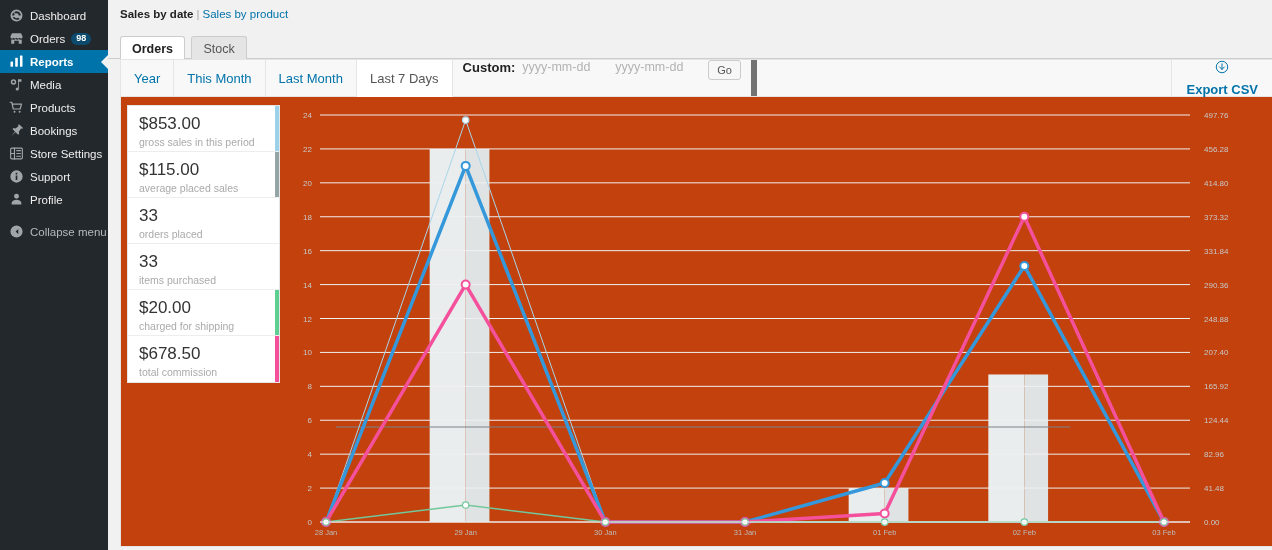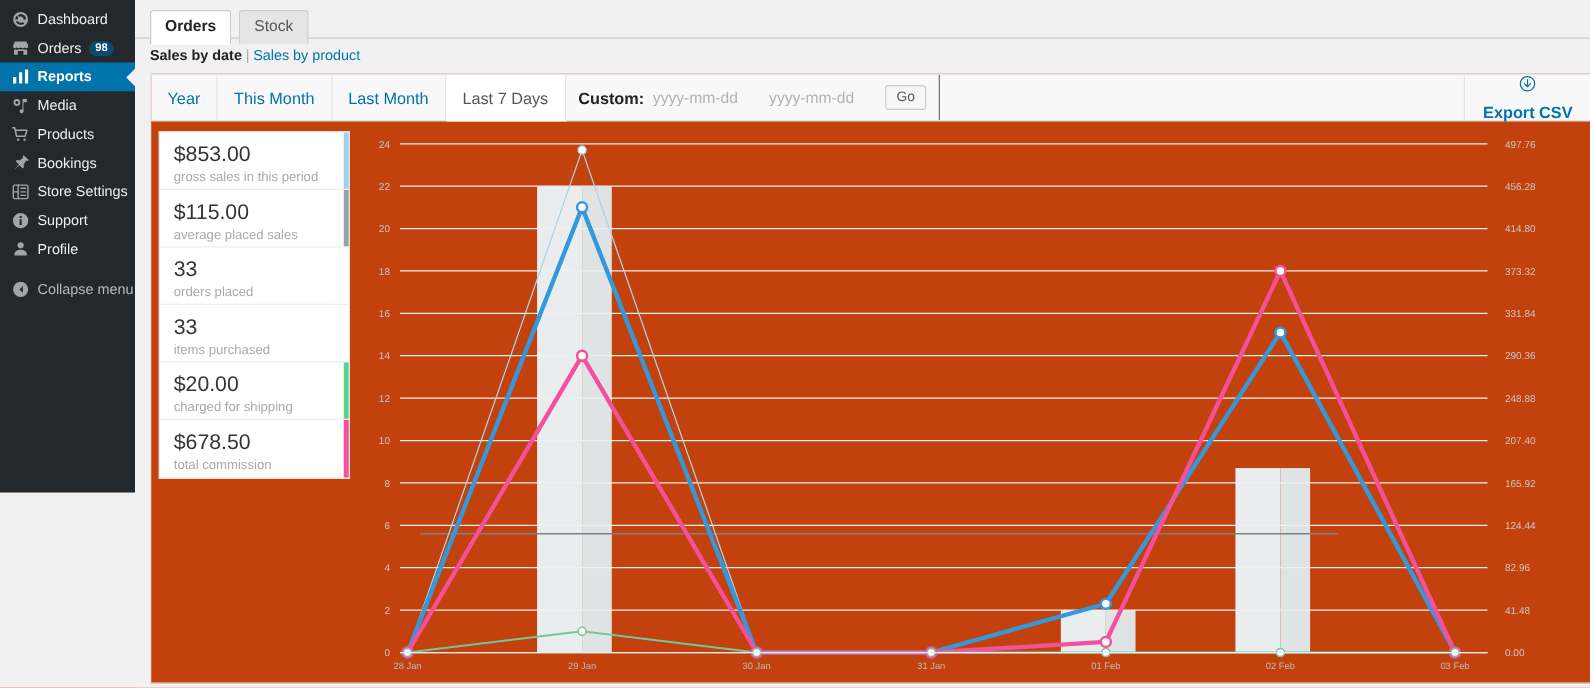--- a/index.html
+++ b/index.html
@@ -6,21 +6,21 @@
   html, body {
     width: 1272px; height: 550px;
     overflow: hidden;
     font-family: "Liberation Sans", sans-serif;
     background: #f1f1f1;
   }
   #app { display: flex; width: 1272px; height: 550px; }
 
   
   #sidebar {
-    width: 108px; flex: 0 0 108px; height: 394px;
+    width: 108px; flex: 0 0 108px; height: 550px;
     background: #23282d; color: #eee;
     padding-top: 4px; position: relative;
   }
   .nav-item {
     display: flex; align-items: center;
     height: 23px; padding: 0 0 0 8px;
     font-size: 11.5px; color: #eeeeee;
     position: relative; white-space: nowrap;
   }
   .nav-item .ico {
@@ -101,22 +101,22 @@
     padding: 0 13px; font-size: 13px;
     color: #0073aa; border-right: 1px solid #e5e5e5;
     white-space: nowrap;
   }
   .fitem.active {
     background: #fff; color: #555;
     border-bottom: 1px solid #fff;
     position: relative; top: 0; margin-bottom: -1px;
   }
   #customwrap {
-    display: flex; align-items: center;
-    padding: 0 10px; gap: 7px; border-right: 1px solid #737373;
+    display: flex; align-items: flex-start;
+    padding: 0 10px; gap: 7px; border-right: 6px solid #737373;
   }
   #customwrap .clabel { font-size: 13px; font-weight: bold; color: #222; }
   .dinput {
     border: none; background: transparent;
     font-size: 12.5px; color: #aaa; width: 86px;
     font-family: "Liberation Sans", sans-serif;
     outline: none;
   }
   .dinput::placeholder { color: #b3b3b3; }
   #gobtn {
@@ -260,27 +260,27 @@
         <svg width="15" height="15" viewBox="0 0 20 20" fill="currentColor">
           <path d="M10 1.9A8.1 8.1 0 1018.1 10 8.1 8.1 0 0010 1.9zm2.4 11.6L8.8 10l3.6-3.5v7z"></path>
         </svg>
       </span>
       <span>Collapse menu</span>
     </div>
   </div>
 
   <div id="main">
 
+    <div id="subnav">
+      <span class="cur">Sales by date</span><span class="sep">|</span><a href="#">Sales by product</a>
+    </div>
+
     <div id="tabrow">
       <span class="ptab active">Orders</span>
       <span class="ptab">Stock</span>
-    </div>
-
-    <div id="subnav">
-      <span class="cur">Sales by date</span><span class="sep">|</span><a href="#">Sales by product</a>
     </div>
 
     <div id="panel">
 
       <div id="filterbar">
         <div class="fitem">Year</div>
         <div class="fitem">This Month</div>
         <div class="fitem">Last Month</div>
         <div class="fitem active">Last 7 Days</div>
         <div id="customwrap">

